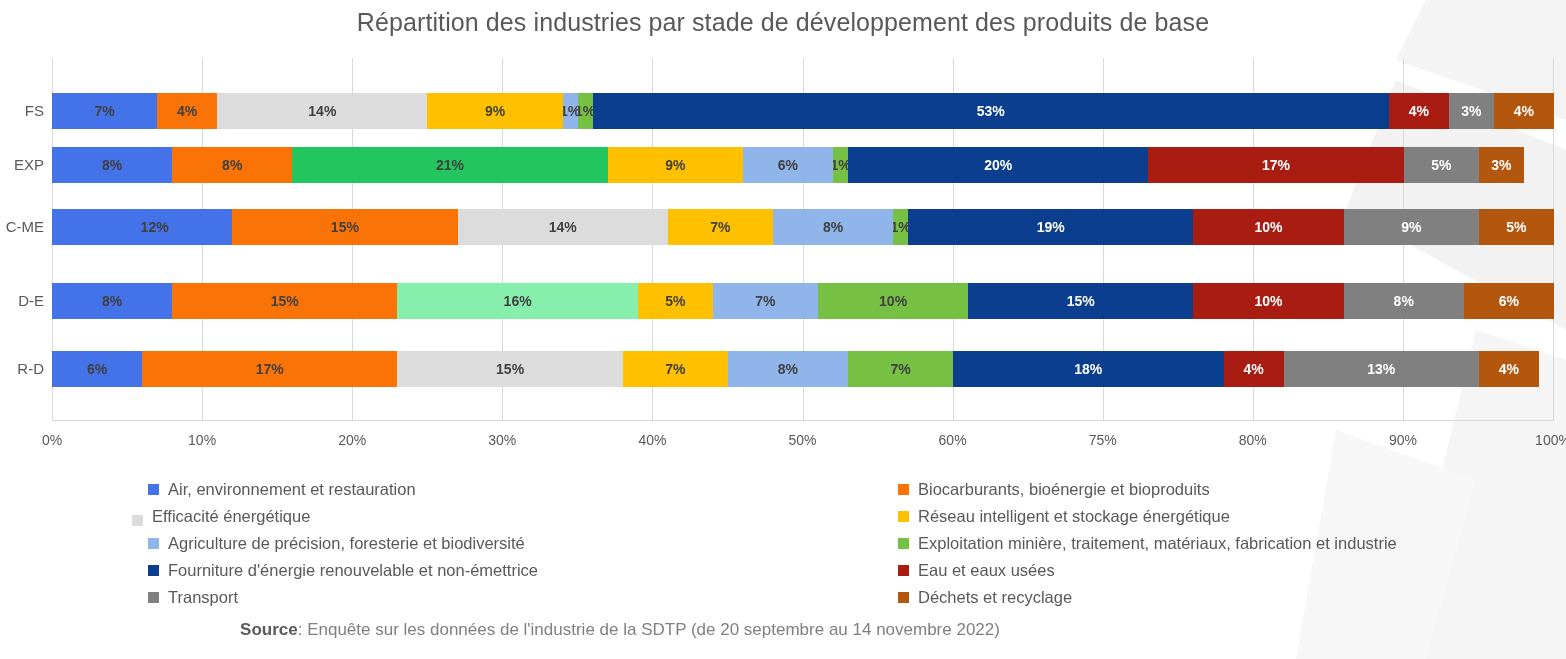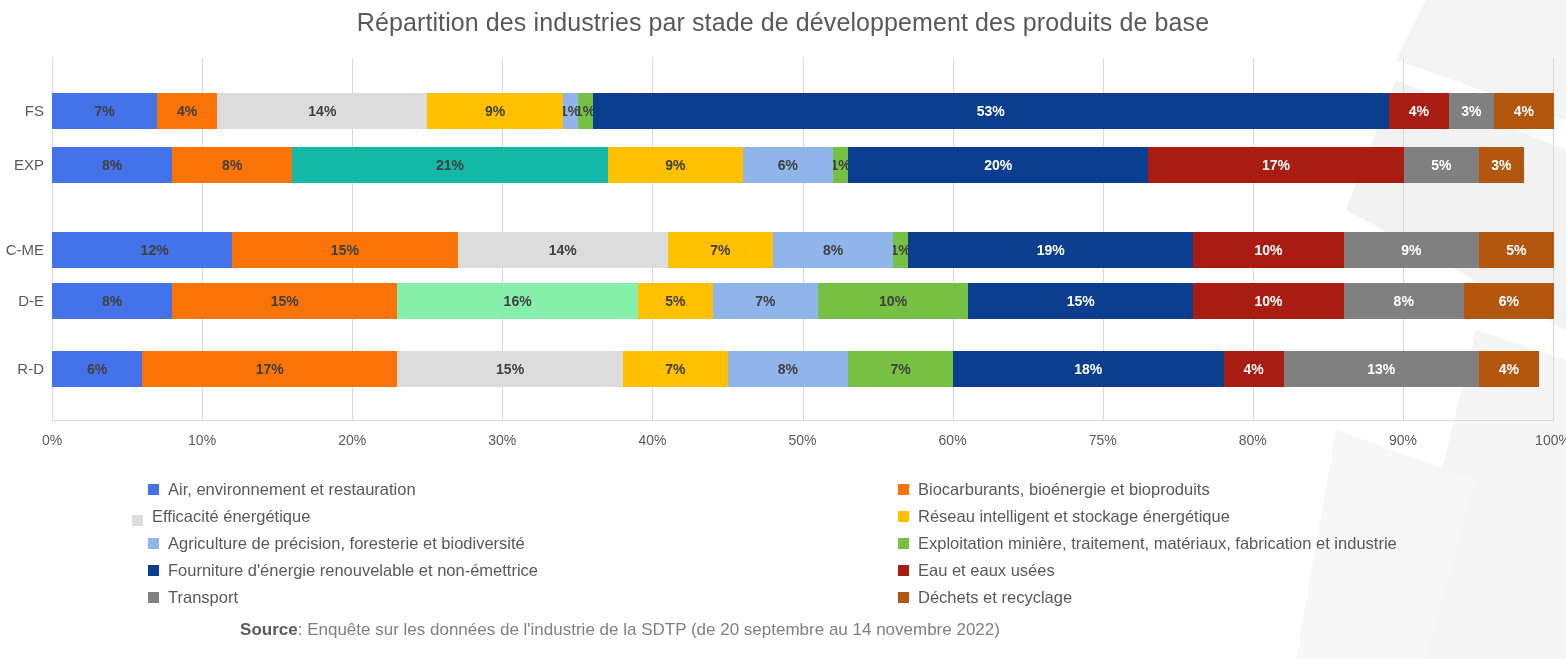--- a/index.html
+++ b/index.html
@@ -202,31 +202,31 @@
             <div class="seg" style="width: 60.08px; background: rgb(168, 28, 18); color: rgb(255, 255, 255);">4%</div>
             <div class="seg" style="width: 45.06px; background: rgb(128, 128, 128); color: rgb(255, 255, 255);">3%</div>
             <div class="seg" style="width: 60.08px; background: rgb(179, 86, 14); color: rgb(255, 255, 255);">4%</div>
           </div>
         </div>
         <div class="row" style="top: 89px;">
           <div class="row-label">EXP</div>
           <div class="bar">
             <div class="seg" style="width: 120.16px; background: rgb(68, 114, 232); color: rgb(64, 64, 64);">8%</div>
             <div class="seg" style="width: 120.16px; background: rgb(249, 115, 6); color: rgb(64, 64, 64);">8%</div>
-            <div class="seg" style="width: 315.42px; background: #14b8a6; color: rgb(64, 64, 64);">21%</div>
+            <div class="seg" style="width: 315.42px; background: #22c55e; color: rgb(64, 64, 64);">21%</div>
             <div class="seg" style="width: 135.18px; background: rgb(255, 192, 0); color: rgb(64, 64, 64);">9%</div>
             <div class="seg" style="width: 90.12px; background: rgb(143, 181, 234); color: rgb(64, 64, 64);">6%</div>
             <div class="seg" style="width: 15.02px; background: rgb(118, 192, 67); color: rgb(64, 64, 64);">1%</div>
             <div class="seg" style="width: 300.4px; background: rgb(11, 62, 143); color: rgb(255, 255, 255);">20%</div>
             <div class="seg" style="width: 255.34px; background: rgb(168, 28, 18); color: rgb(255, 255, 255);">17%</div>
             <div class="seg" style="width: 75.1px; background: rgb(128, 128, 128); color: rgb(255, 255, 255);">5%</div>
             <div class="seg" style="width: 45.06px; background: rgb(179, 86, 14); color: rgb(255, 255, 255);">3%</div>
           </div>
         </div>
-        <div class="row" style="top: 174px;">
+        <div class="row" style="top: 151px;">
           <div class="row-label">C-ME</div>
           <div class="bar">
             <div class="seg" style="width: 180.24px; background: rgb(68, 114, 232); color: rgb(64, 64, 64); padding-left: 25px;">12%</div>
             <div class="seg" style="width: 225.3px; background: rgb(249, 115, 6); color: rgb(64, 64, 64);">15%</div>
             <div class="seg" style="width: 210.28px; background: rgb(220, 220, 220); color: rgb(64, 64, 64);">14%</div>
             <div class="seg" style="width: 105.14px; background: rgb(255, 192, 0); color: rgb(64, 64, 64);">7%</div>
             <div class="seg" style="width: 120.16px; background: rgb(143, 181, 234); color: rgb(64, 64, 64);">8%</div>
             <div class="seg" style="width: 15.02px; background: rgb(118, 192, 67); color: rgb(64, 64, 64);">1%</div>
             <div class="seg" style="width: 285.38px; background: rgb(11, 62, 143); color: rgb(255, 255, 255);">19%</div>
             <div class="seg" style="width: 150.2px; background: rgb(168, 28, 18); color: rgb(255, 255, 255);">10%</div>

